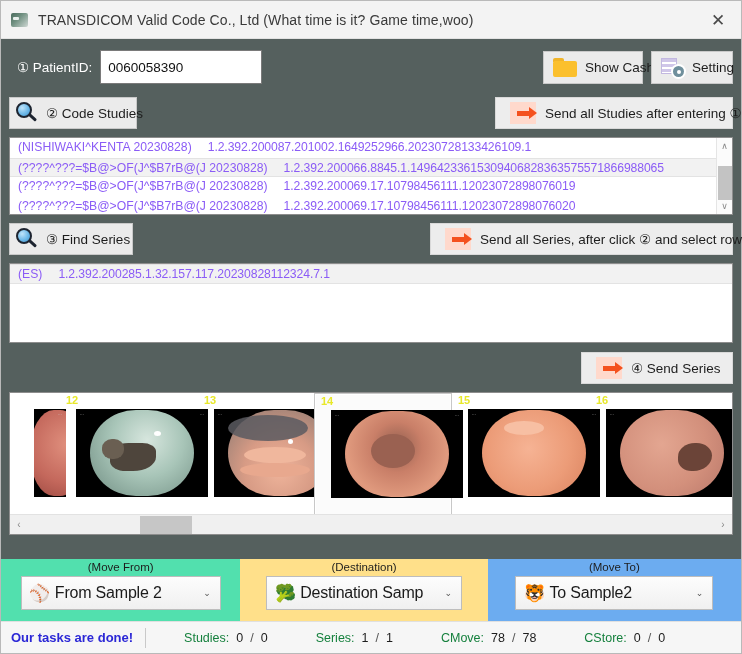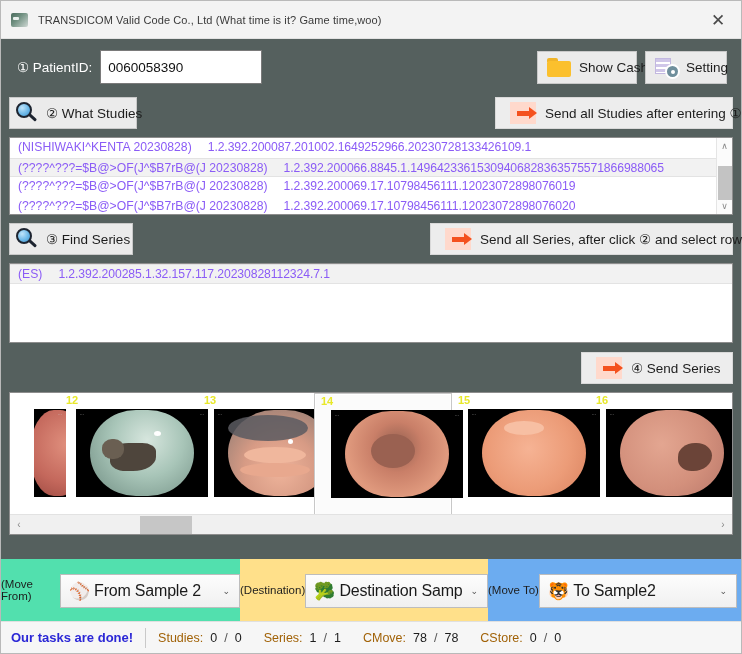--- a/index.html
+++ b/index.html
@@ -28,21 +28,21 @@
   .title-icon {
     width: 17px; height: 14px; margin-right: 10px;
     background: linear-gradient(135deg,#4a6b5c 0%,#6f8f80 40%,#cfd8d4 100%);
     border-radius: 2px; position: relative; flex: 0 0 auto;
   }
   .title-icon::after{
     content:""; position:absolute; left:2px; top:4px;
     width:6px;height:3px;background:#e8efec;border-radius:1px;
   }
   .title-text {
-    font-size: 11px; color: #3a3a3a; letter-spacing: .1px;
+    font-size: 14px; color: #3a3a3a; letter-spacing: .1px;
     white-space: nowrap;
   }
   .close-btn {
     position: absolute; right: 0; top: 0;
     width: 46px; height: 38px;
     display: flex; align-items: center; justify-content: center;
     color: #4a4a4a; font-size: 17px; font-weight: 300;
     cursor: pointer;
   }
   
@@ -70,21 +70,21 @@
   .spacer { flex: 1 1 auto; }
 
   .btn {
     background: #ebebeb; border: 1px solid #c9c9c9;
     display: flex; align-items: center; justify-content: center;
     font-size: 13.5px; color: #1d1d1d; cursor: pointer;
     padding: 0 10px; white-space: nowrap;
   }
 
   .show-cash { width: 100px; height: 33px; gap: 8px; justify-content: flex-start; padding-left: 9px;}
-  .setting   { width: 82px;  height: 33px; gap: 7px; justify-content: flex-start; padding-left: 9px; margin-left: 8px; margin-right: 6px;}
+  .setting   { width: 82px;  height: 33px; gap: 7px; justify-content: flex-start; padding-left: 9px; margin-left: 8px; margin-right: 0;}
 
   
   .folder-icon { width: 24px; height: 19px; position: relative; flex: 0 0 auto;}
   .folder-icon .tab {
     position: absolute; left:0; top:0; width: 11px; height: 4px;
     background:#f0b429; border-radius: 2px 2px 0 0;
   }
   .folder-icon .bd {
     position:absolute; left:0; top:3px; width: 24px; height: 16px;
     background:#fbc02d; border-radius: 2px;
@@ -242,21 +242,21 @@
   }
   .hscroll .ar{ width:18px; text-align:center; color:#8a8a8a; font-size:10px; cursor:pointer;}
   .hscroll .track{flex:1 1 auto; height:100%; position:relative;}
   .hscroll .thumb{
     position:absolute; top:1px; left:112px; width:52px; height:18px;
     background:#c6c6c6; cursor:pointer;
   }
 
   
   .combo-area { display:flex; height: 62px; flex:0 0 62px; }
-  .combo-cell { display:flex; flex-direction:row; align-items:center; justify-content:flex-start; padding-top:2px;}
+  .combo-cell { display:flex; flex-direction:column; align-items:center; justify-content:flex-start; padding-top:2px;}
   .combo-cell.from { width: 240px; background:#52e0ae; }
   .combo-cell.dest { width: 248px; background:#ffe08a; }
   .combo-cell.to   { width: 254px; background:#6cacf0; }
   .combo-caption { font-size:11.5px; color:#1d1d1d; margin-bottom:3px;}
   .combo {
     width: 200px; height: 34px;
     background: linear-gradient(to bottom,#fdfdfd 0%, #f0f0f0 100%);
     border:1px solid #bdbdbd;
     display:flex; align-items:center; padding-left:8px; gap:4px;
     cursor:pointer; position:relative;
@@ -270,21 +270,21 @@
   
   .statusbar {
     height: 32px; flex:0 0 32px;
     background:#f6f6f6; border-top:1px solid #e0e0e0;
     display:flex; align-items:center; padding-left:10px; gap:0;
     font-size:12.5px; color:#1d1d1d;
   }
   .status-msg { color:#2b27d6; font-weight:bold; font-size:13px; padding-right:12px;}
   .divider { width:1px; height:20px; background:#c9c9c9; margin-right:12px;}
   .stat { display:flex; align-items:center; gap:7px; margin-right:22px; }
-  .stat .k { color:#a16207; }
+  .stat .k { color:#15803d;margin-left:26px; }
   .stat .v { color:#1d1d1d; }
   .stat .sl { color:#555; }
 </style>
 </head>
 <body>
 
 <div class="window">
 
   <div class="titlebar">
     <div class="title-icon"></div>
@@ -313,21 +313,21 @@
         <span>Setting</span>
       </div>
     </div>
 
     <div class="row find-row">
       <div class="btn find-btn">
         <span class="mag-icon">
           <span class="circle"></span>
             <span class="handle"></span>
         </span>
-        <span>② What Studies</span>
+        <span>② Code Studies</span>
       </div>
       <div class="spacer"></div>
       <div class="btn send-btn send-studies">
         <span class="arrow-icon">
             <span class="sh"></span>
           </span>
         <span>Send all Studies after entering ①</span>
       </div>
     </div>
 

